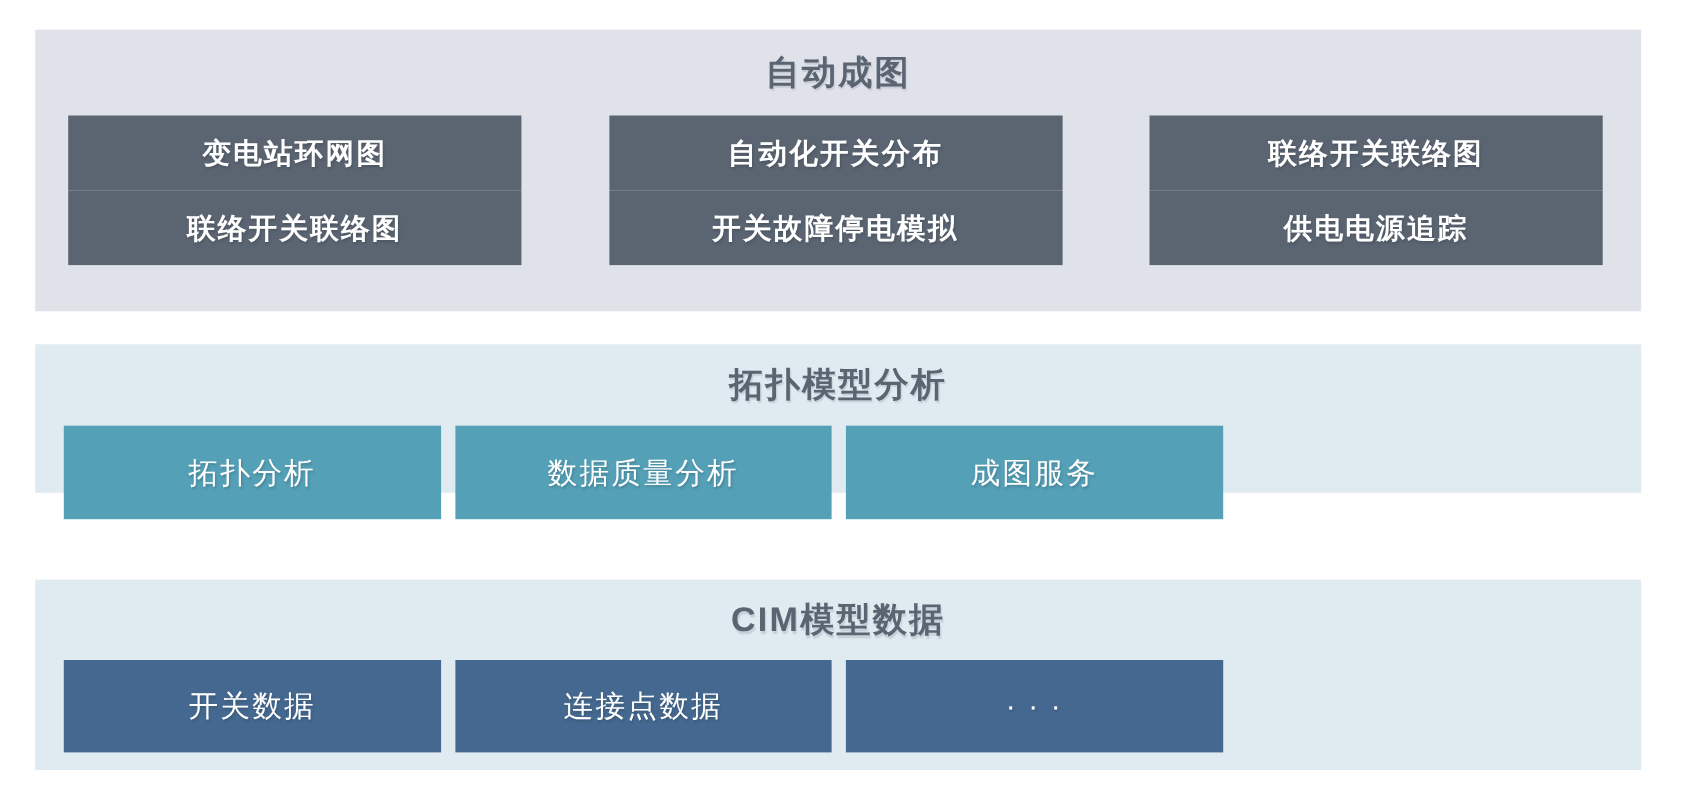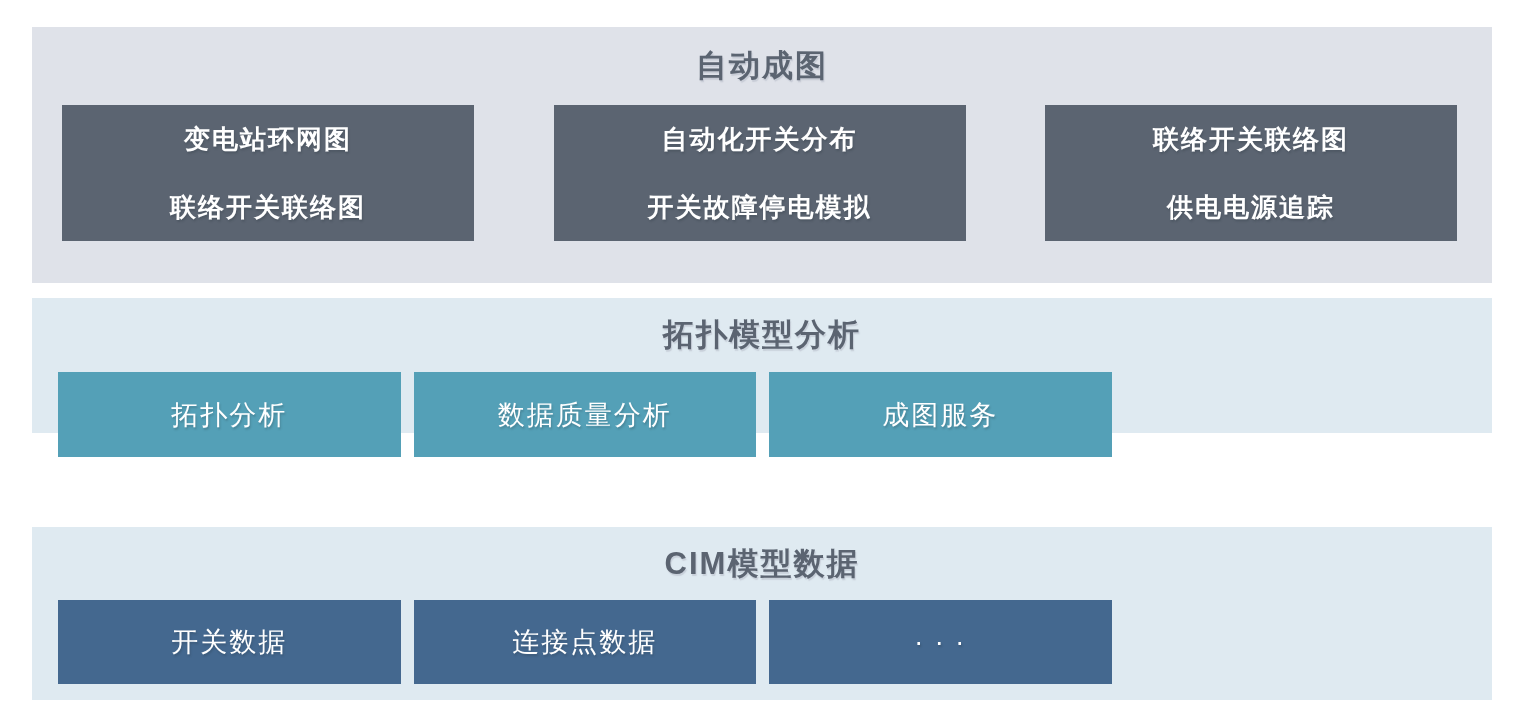--- a/index.html
+++ b/index.html
@@ -13,21 +13,21 @@
     overflow: hidden;
   }
   .panel {
     position: absolute;
     left: 32px;
     width: 1460px;
     box-sizing: border-box;
     text-align: center;
   }
   .panel-auto { top: 27px;  height: 256px; background: #dfe2e9; }
-  .panel-topo { top: 298px; height: 135px; background: #dfeaf1; }
+  .panel-topo { top: 313px; height: 135px; background: #dfeaf1; }
   .panel-cim  { top: 527px; height: 173px; background: #dfeaf1; }
 
   .panel-title {
     display: flex;
     align-items: center;
     justify-content: center;
     font-size: 31px;
     font-weight: bold;
     color: #5b6471;
     letter-spacing: 2px;

